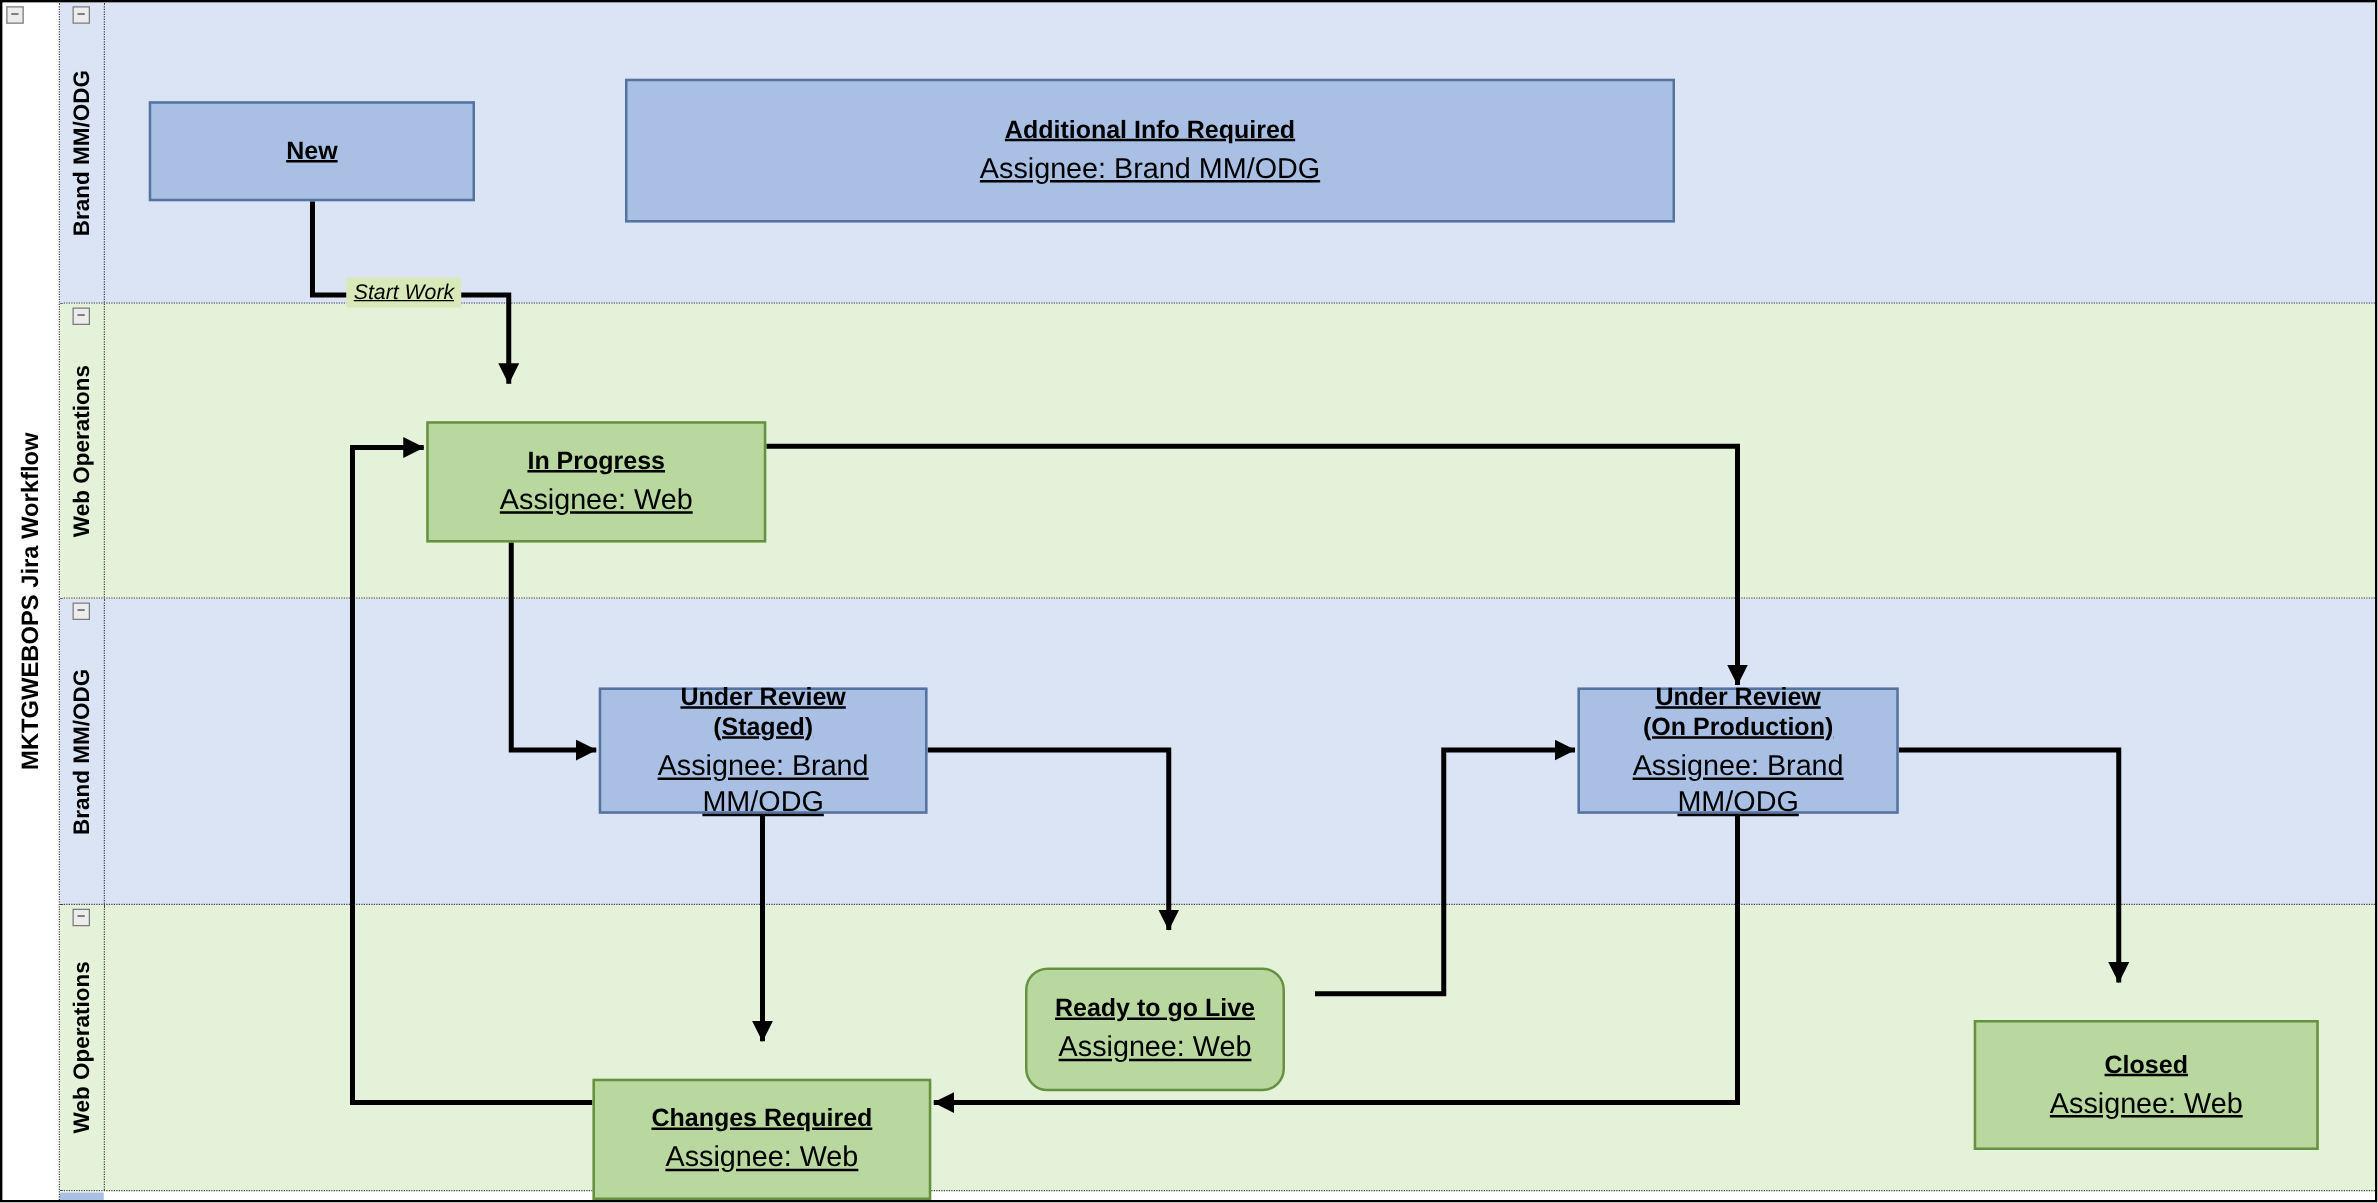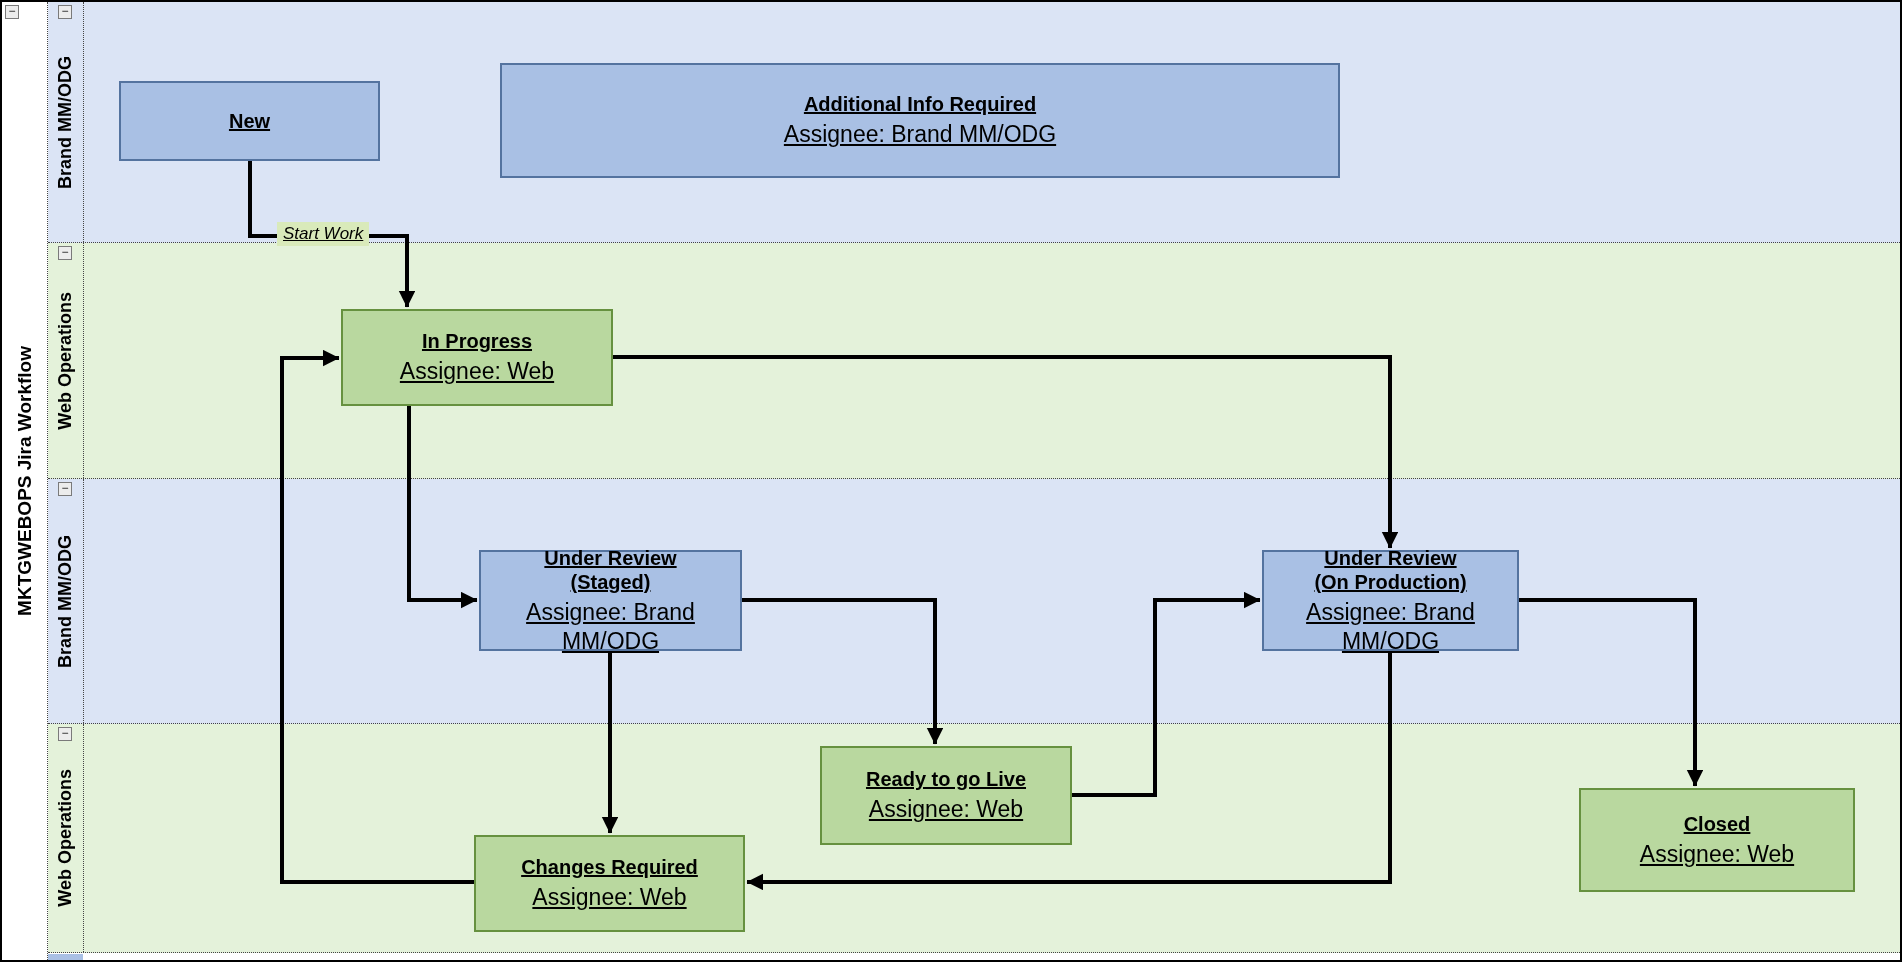--- a/index.html
+++ b/index.html
@@ -50,21 +50,21 @@
     cursor: pointer; z-index: 5;
   }
 
   
   .node {
     position: absolute; z-index: 3;
     display: flex; flex-direction: column; align-items: center; justify-content: center;
     text-align: center; padding: 4px; text-decoration: underline;
   }
   .node.blue  { background: var(--node-blue-fill,  #a9c0e4); border: 2px solid var(--node-blue-border,  #54739f); }
-  .node.green { background: var(--node-green-fill, #b9d89f); border: 2px solid var(--node-green-border, #66913f); }
+  .node.green { background: var(--node-green-fill, #b9d89f); border: 2px solid var(--node-green-border, #66913f); margin-top: 28px; }
   .node-title { font-weight: bold; font-size: 20px; line-height: 1.2; }
   .node-sub   { font-size: 23px; margin-top: 4px; line-height: 1.25; }
   .node-note  { font-size: 17px; margin-top: 2px; line-height: 1.25; }
 
   
   svg.arrows { position: absolute; left: 0; top: 0; z-index: 2; }
   svg.arrows polyline { fill: none; stroke: #000; stroke-width: 4; }
 
   
   .start-work {
@@ -156,21 +156,21 @@
     <div class="node-title">(Staged)</div>
     <div class="node-sub">Assignee: Brand MM/ODG</div>
   </div>
 
   <div class="node blue" style="left:1260px; top:548px; width:257px; height:101px;">
     <div class="node-title">Under Review</div>
     <div class="node-title">(On Production)</div>
     <div class="node-sub">Assignee: Brand MM/ODG</div>
   </div>
 
-  <div class="node green" style="left:818px; top:744px; width:252px; height:99px;">
+  <div class="node green" style="left:818px; top:744px; width:208px; height:99px;border-radius:18px;">
     <div class="node-title">Ready to go Live</div>
     <div class="node-sub">Assignee: Web</div>
   </div>
 
   <div class="node green" style="left:472px; top:833px; width:271px; height:97px;">
     <div class="node-title">Changes Required</div>
     <div class="node-sub">Assignee: Web</div>
   </div>
 
   <div class="node green" style="left:1577px; top:786px; width:276px; height:104px;">

